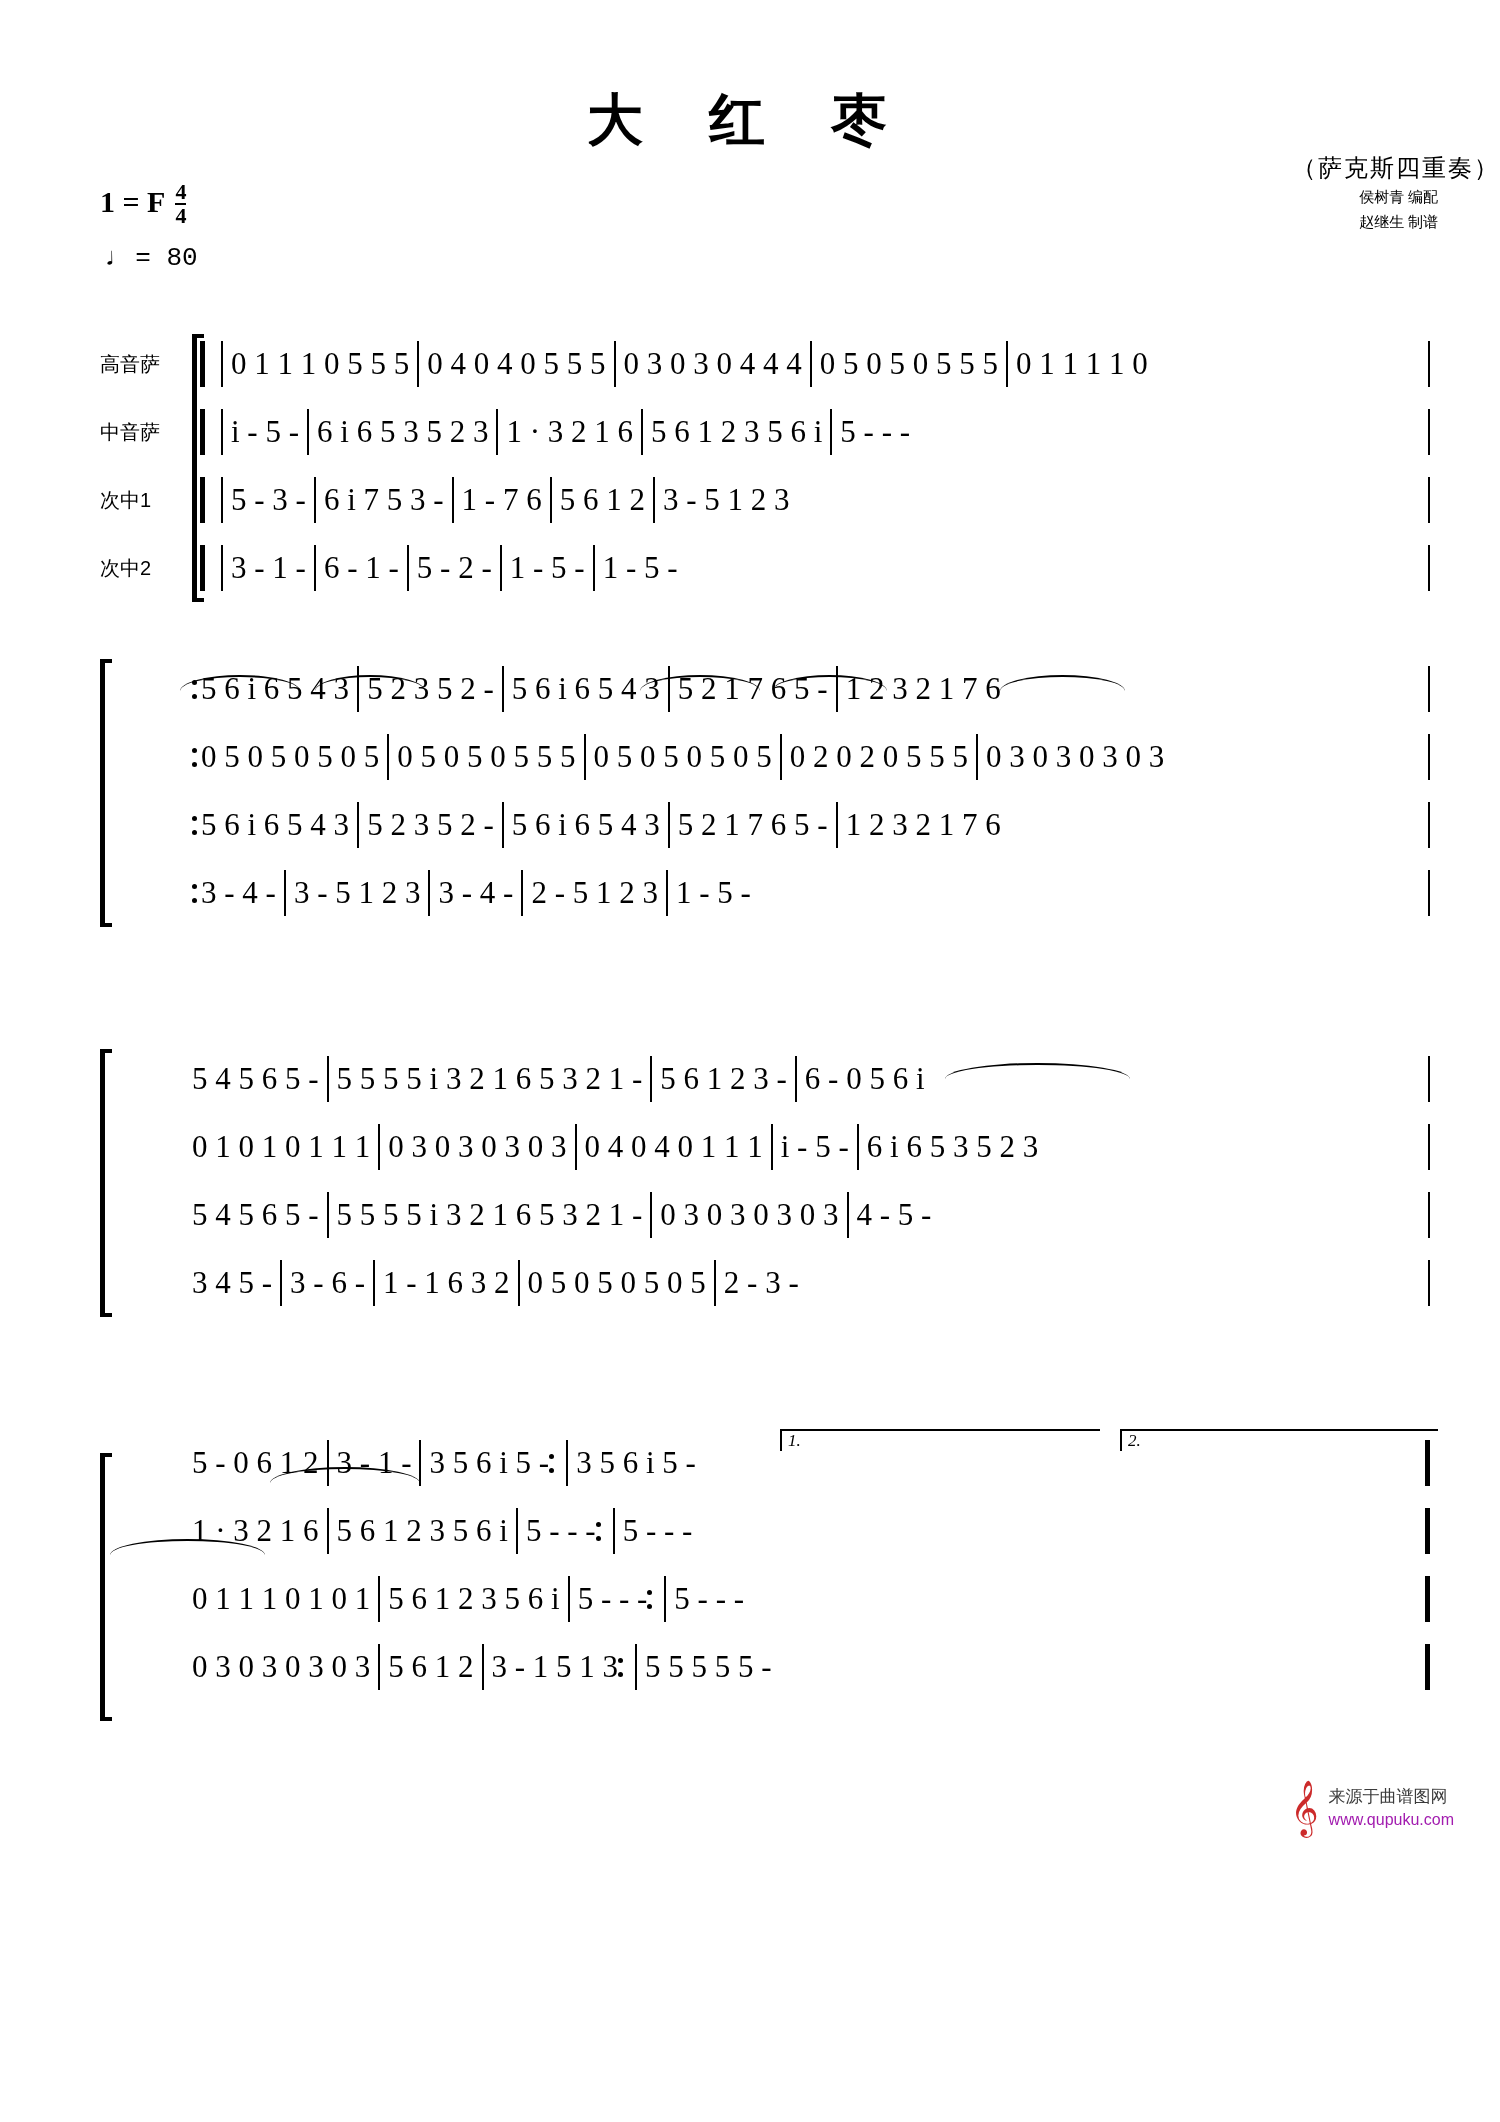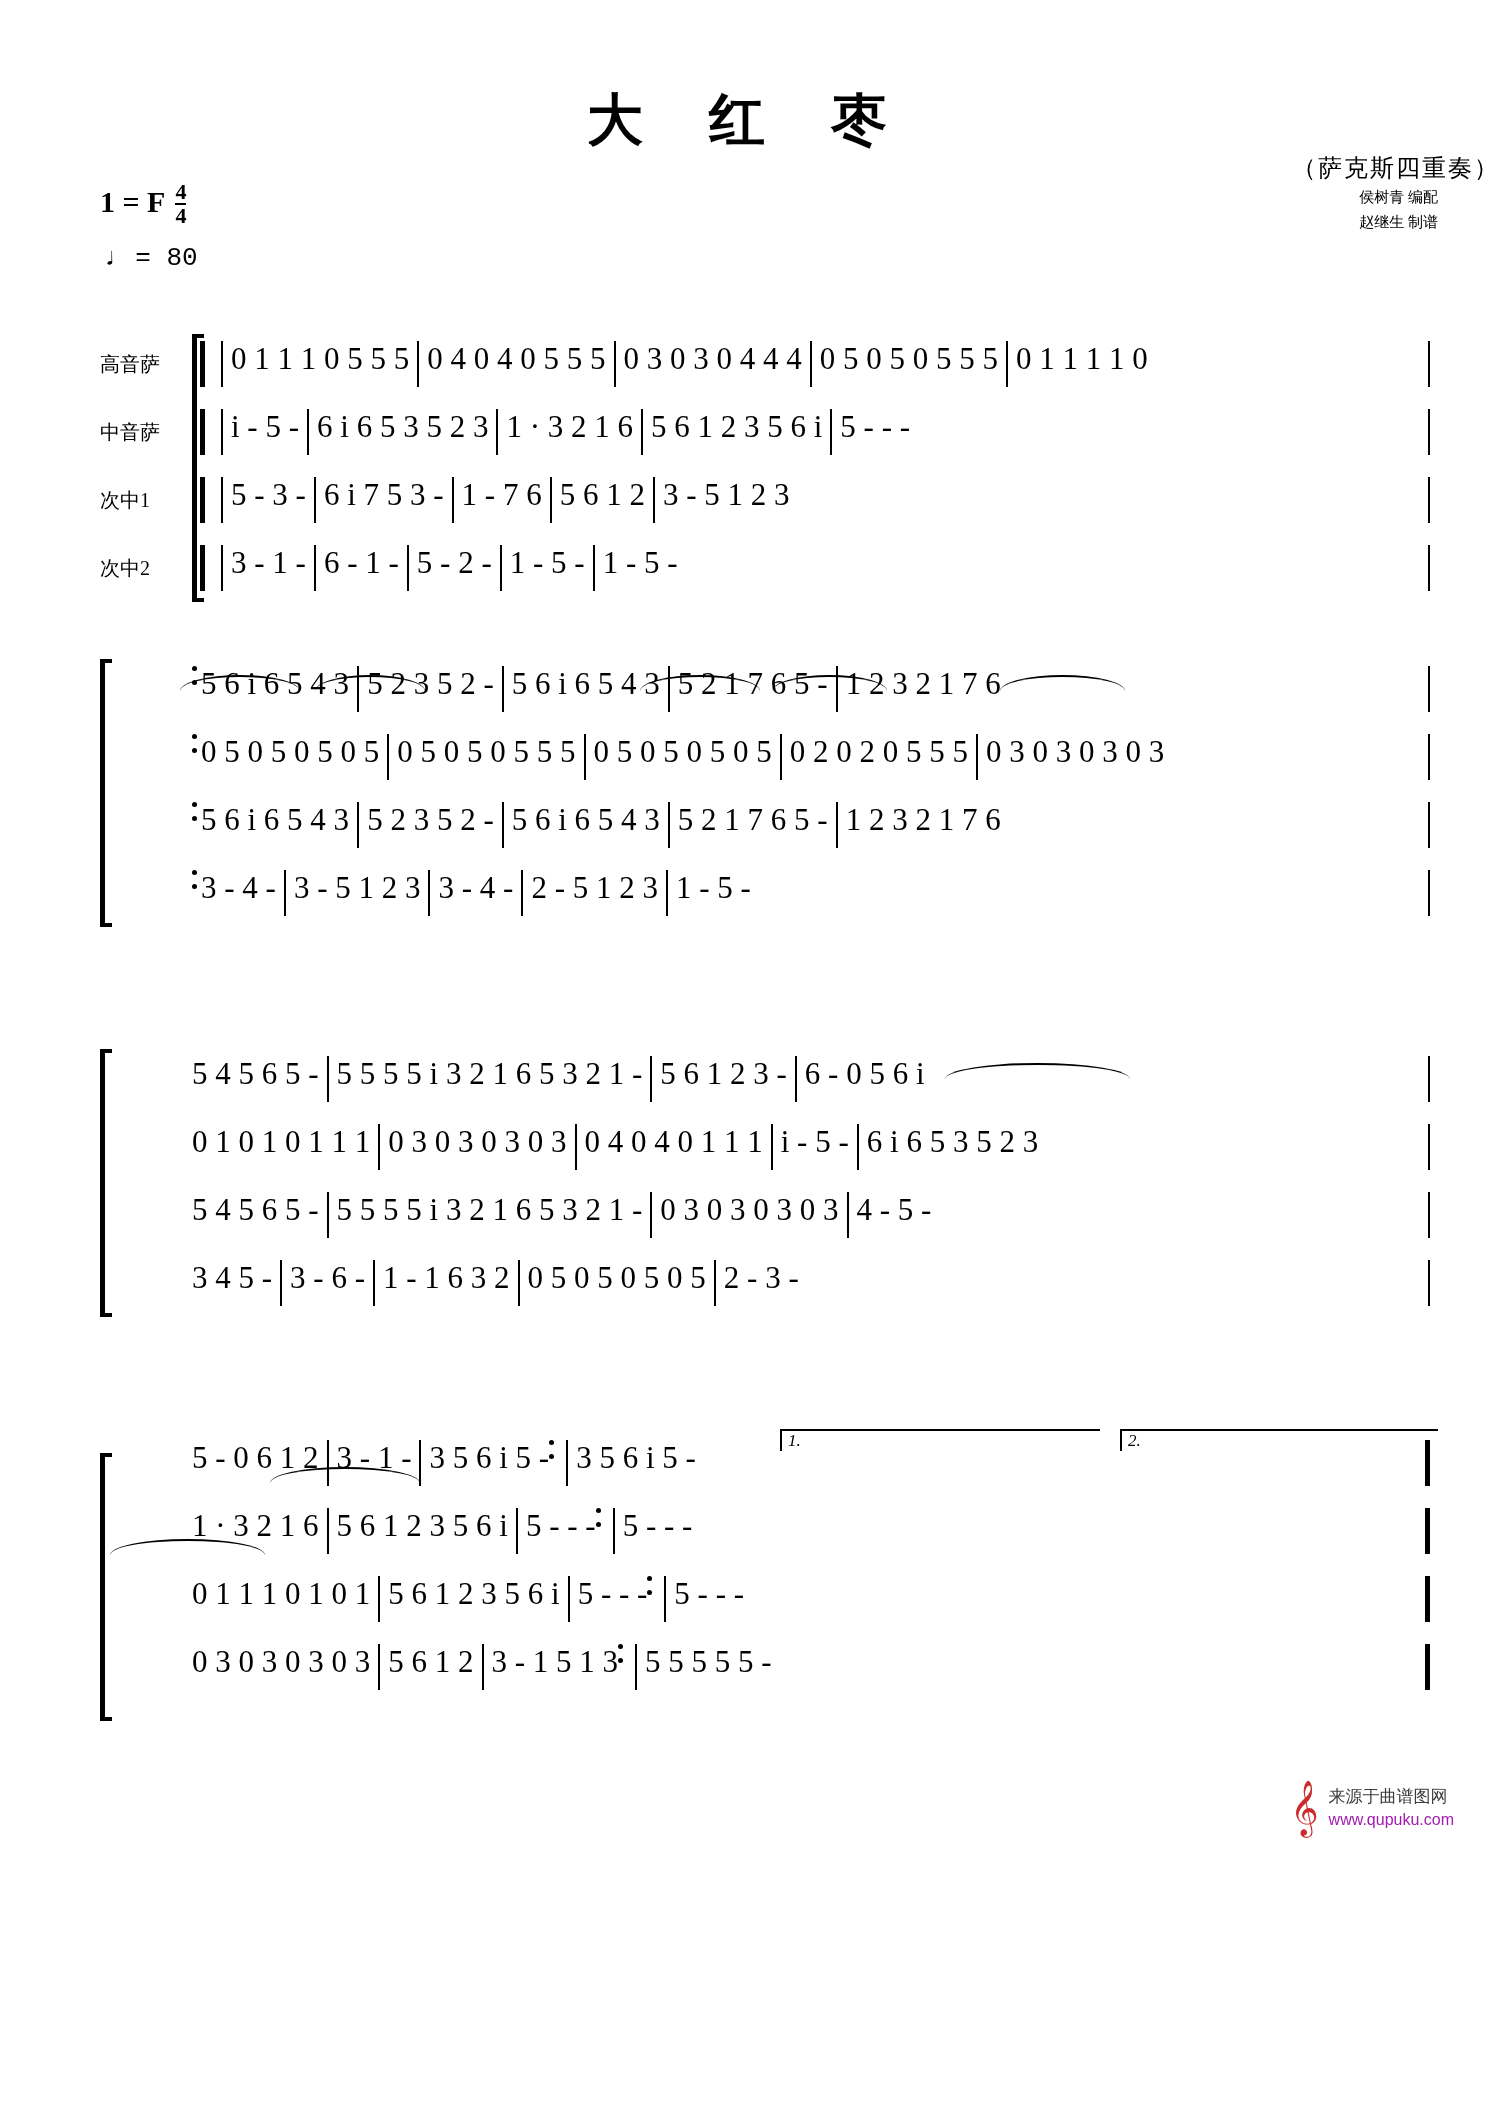--- a/index.html
+++ b/index.html
@@ -95,30 +95,30 @@
   .staff-row {
     display: flex;
     align-items: center;
     height: 68px;
     position: relative;
   }
   .part-label {
     width: 92px;
     flex: 0 0 92px;
     font-size: 20px;
-    font-family: Liberation Serif, serif;
+    font-family: Liberation Sans, sans-serif;
     text-align: left;
     padding-right: 6px;
     box-sizing: border-box;
     white-space: nowrap;
   }
   .music {
     flex: 1 1 auto;
     display: flex;
-    align-items: flex-start;
+    align-items: center;
     font-size: 31px;
     letter-spacing: 0;
     font-family: "Liberation Serif", serif;
     position: relative;
     white-space: nowrap;
   }
   .measure {
     display: flex;
     align-items: center;
     justify-content: flex-start;

